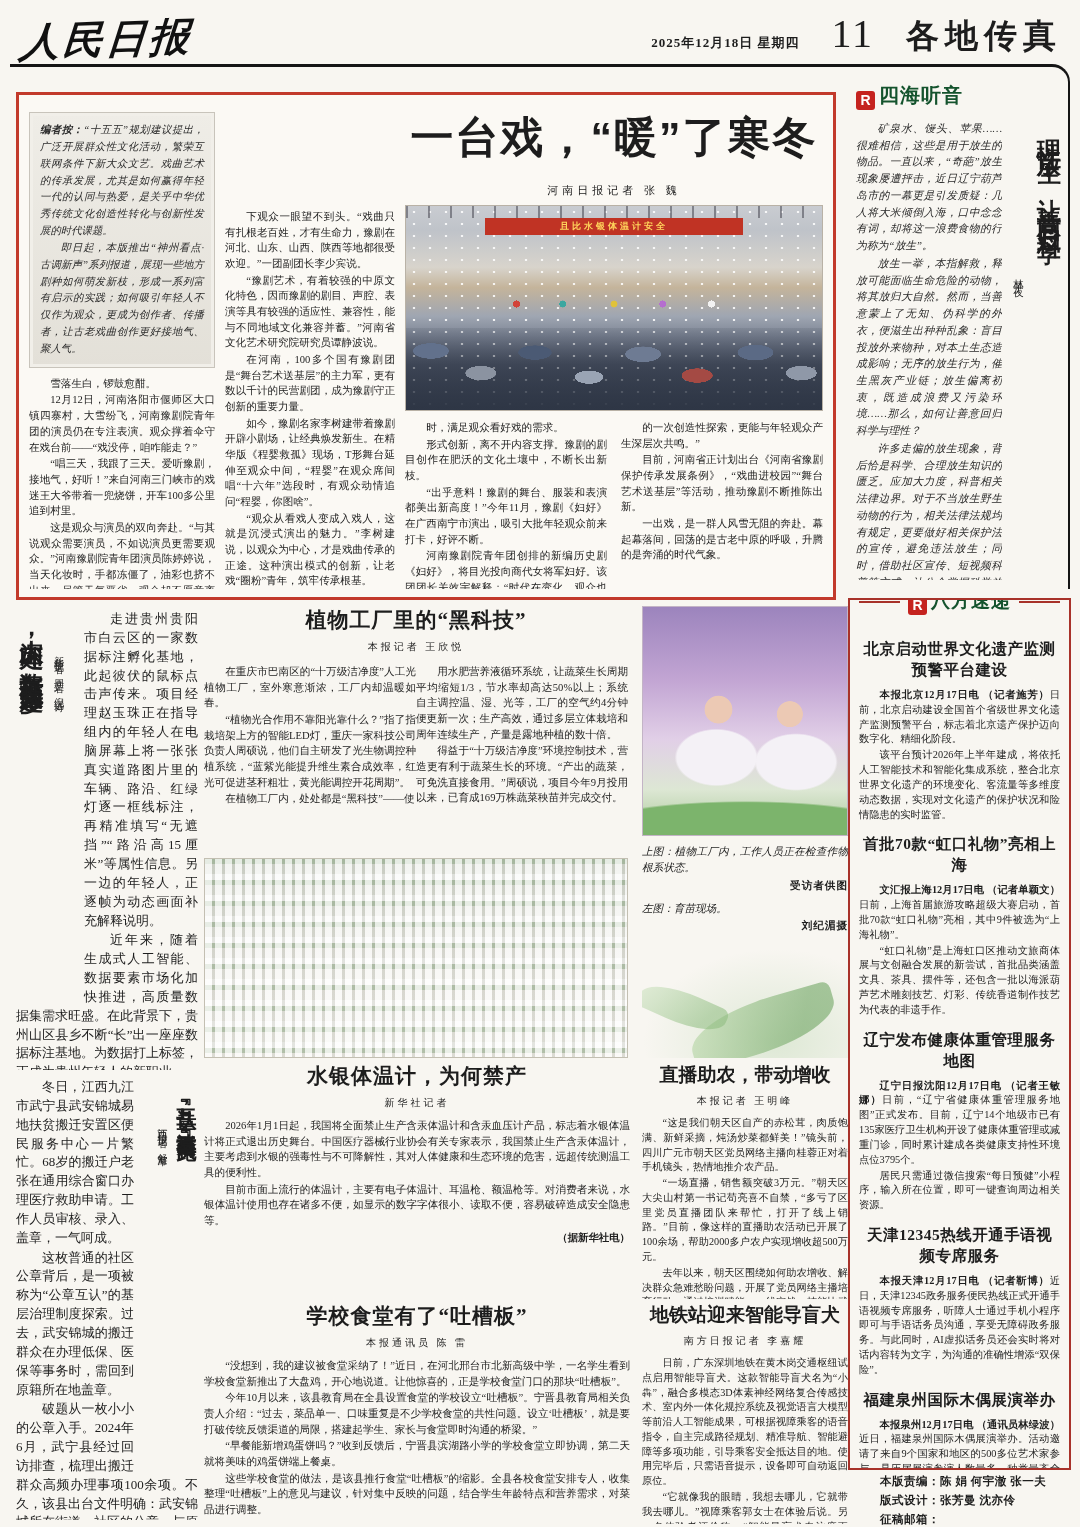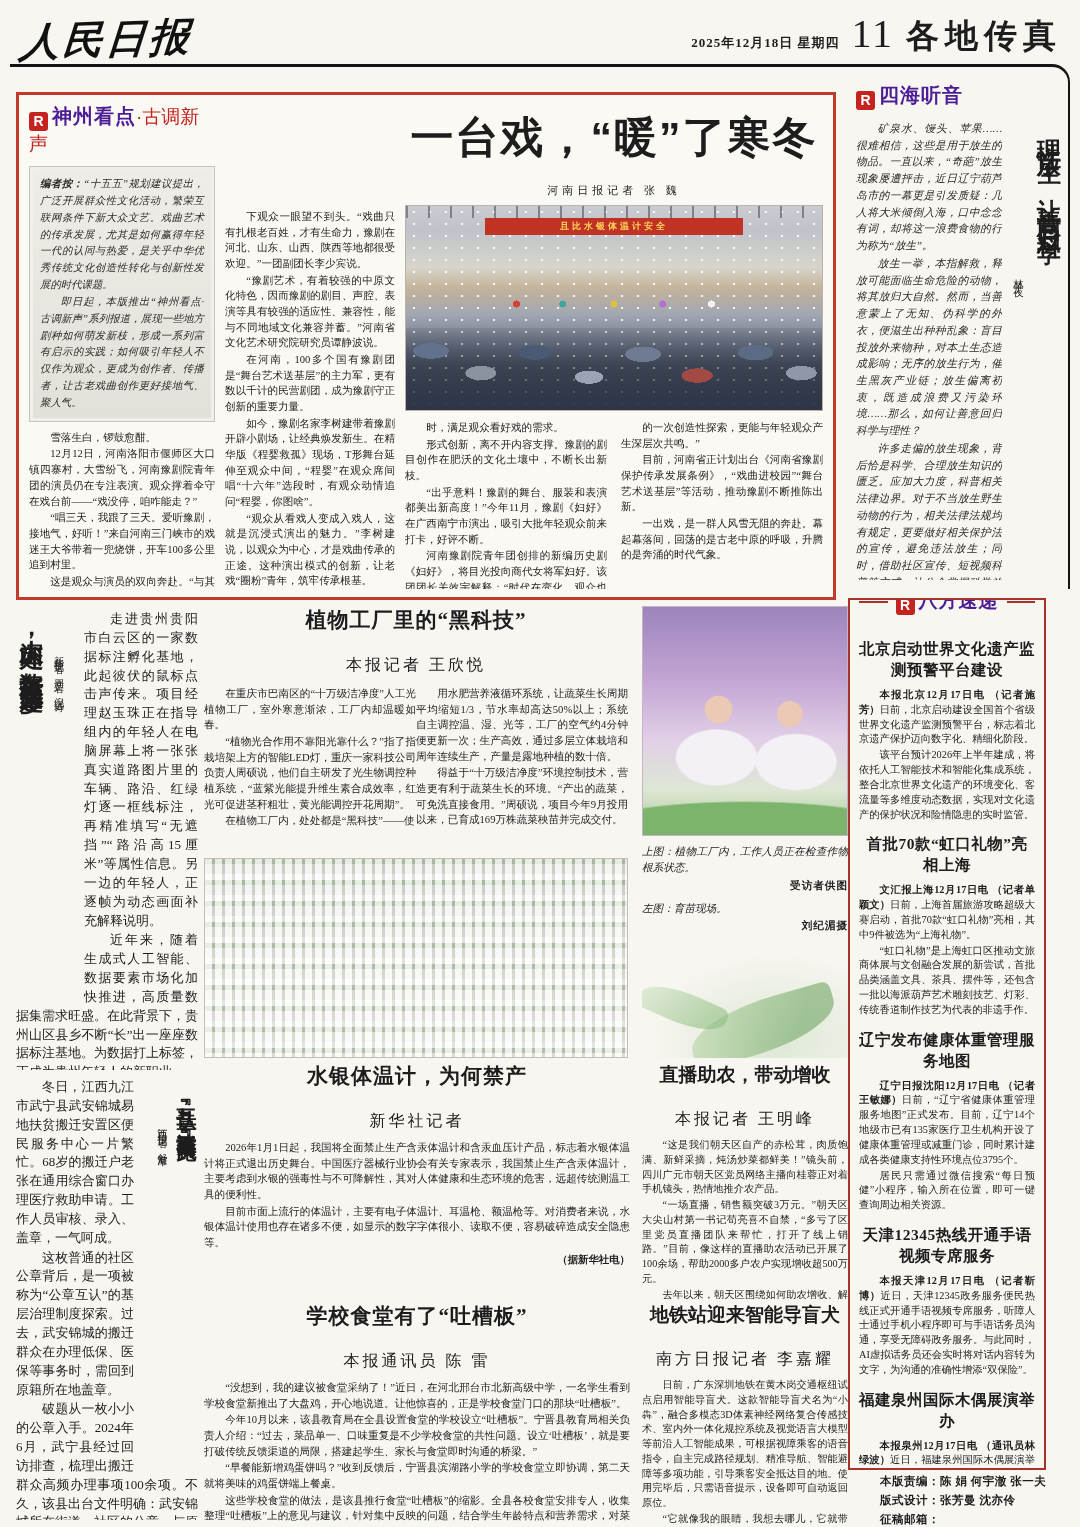--- a/index.html
+++ b/index.html
@@ -8,32 +8,32 @@
   .sans{font-family:"Liberation Sans","DejaVu Sans",sans-serif;}
   .kai{font-style:italic;}
   .para{margin:0 0 1px 0;text-indent:2em;text-align:justify;font-size:10.6px;line-height:1.48;}
   .para.kai{font-size:10.8px;line-height:1.55;color:#2a2a2a;}
   .para.small{font-size:13px;line-height:1.45;}
   .para.brief-p{font-size:10.3px;line-height:1.44;}
   .foot-line{margin:0 0 4px 0;font-size:11.5px;font-weight:bold;letter-spacing:.5px;}
   
   .masthead{position:absolute;left:20px;top:12px;font-size:40px;font-weight:900;font-style:italic;
             letter-spacing:3px;transform:skewX(-6deg) rotate(-2deg);color:#111;}
-  .header-meta{position:absolute;right:18px;top:10px;display:flex;align-items:baseline;gap:12px;}
+  .header-meta{position:absolute;right:18px;top:10px;display:flex;align-items:baseline;gap:32px;}
   .pub-date{font-size:13px;font-weight:bold;letter-spacing:1px;}
   .page-no{font-size:40px;font-weight:400;letter-spacing:2px;}
   .section-name{font-size:33px;font-weight:900;letter-spacing:6px;}
   .header-rule{position:absolute;left:10px;top:64px;width:1058px;height:522px;
                border-top:3px solid #151515;border-right:2px solid #151515;
                border-top-right-radius:18px;pointer-events:none;}
   
   .rbadge{display:inline-block;width:19px;height:19px;background:#c5231f;color:#fff;
           font-family:"Liberation Sans",sans-serif;font-weight:900;font-size:14px;line-height:19px;
           text-align:center;border-radius:3px;vertical-align:-3px;margin-right:4px;}
-  .tag-text{color:#4c1d95;font-weight:900;font-size:20px;letter-spacing:1px;}
+  .tag-text{color:#14532d;font-weight:900;font-size:20px;letter-spacing:1px;}
   .tag-sub{color:#c5231f;font-weight:400;font-size:19px;}
   
   .feature-box{position:absolute;left:16px;top:92px;width:820px;height:508px;box-sizing:border-box;
                border:3px solid #c23a2b;background:#fbf9f4;padding:8px 10px;display:flex;gap:10px;overflow:hidden;}
   .f-left{width:186px;flex:none;overflow:hidden;}
   .f-mid{width:170px;flex:none;padding-top:106px;overflow:hidden;}
   .f-right{flex:1;display:flex;flex-direction:column;overflow:hidden;}
   .editors-note{margin-top:9px;background:linear-gradient(#efede7,#e3e0d8);border:1px solid #c8c4bb;
                 box-shadow:0 0 0 3px #f1efe9 inset;padding:9px 10px;}
   .note-p{margin:0;font-size:10.4px;line-height:1.62;font-style:italic;text-align:justify;color:#2b2b2b;}
@@ -73,32 +73,32 @@
   .under > div{flex:1;overflow:hidden;}
   
   .sihai{position:absolute;left:856px;top:82px;width:208px;height:504px;overflow:hidden;}
   .sihai-flex{display:flex;gap:9px;margin-top:10px;height:460px;}
   .sihai-body{flex:1;overflow:hidden;}
   .sihai-byline{writing-mode:vertical-rl;text-orientation:upright;font-size:10.5px;letter-spacing:4px;
                 padding-top:150px;color:#222;}
   .sihai-vhead{writing-mode:vertical-rl;text-orientation:upright;font-size:24px;font-weight:900;
                letter-spacing:7px;line-height:1.25;}
   
-  .bafang{position:absolute;left:848px;top:598px;width:198px;height:872px;box-sizing:border-box;
+  .bafang{position:absolute;left:848px;top:598px;width:223px;height:872px;box-sizing:border-box;
           border:2px solid #a8322a;padding:0 9px 6px;overflow:hidden;background:#f8f6f1;}
   .bafang-title-row{display:flex;align-items:center;gap:6px;transform:translateY(-12px);}
   .bafang-title-row .line{flex:1;height:2px;background:#a8322a;}
   .bafang-tag{white-space:nowrap;background:#f8f6f1;padding:0 2px;}
   .bafang-tag .tag-text{font-size:19px;}
   .brief{margin-top:2px;}
   .brief-title{margin:12px 0 7px;font-size:15.5px;font-weight:900;text-align:center;letter-spacing:.5px;}
   .dl{font-weight:bold;}
   
   .art-title{margin:0;font-size:21px;font-weight:900;text-align:center;letter-spacing:1px;}
-  .art-byline{margin:21px 0 8px;font-size:16px;text-align:center;letter-spacing:3px;}
+  .art-byline{margin:6px 0 8px;font-size:10px;text-align:center;letter-spacing:3px;}
   
   .vart{position:absolute;overflow:hidden;}
   .art-mountain{left:16px;top:610px;width:182px;height:460px;}
   .art-seal{left:16px;top:1078px;width:182px;height:442px;}
   .float-head{float:left;width:68px;height:392px;display:flex;gap:7px;padding:10px 8px 0 2px;box-sizing:border-box;}
   .float-head-r{float:right;width:64px;height:385px;display:flex;gap:6px;padding:14px 0 0 6px;box-sizing:border-box;justify-content:flex-end;}
   .vhead-big{writing-mode:vertical-rl;text-orientation:upright;font-size:24px;font-weight:900;line-height:1.1;letter-spacing:2px;}
   .vhead-mid{writing-mode:vertical-rl;text-orientation:upright;font-size:20px;font-weight:900;line-height:1.15;letter-spacing:1px;}
   .vbyline{writing-mode:vertical-rl;text-orientation:upright;font-size:10px;letter-spacing:2px;padding-top:28px;color:#222;}
   .credit-line{margin:2px 0 0;font-size:10.4px;font-weight:bold;text-align:right;}
@@ -147,23 +147,20 @@
   <div class="masthead">人民日报</div>
   <div class="header-meta">
     <span class="pub-date">2025年12月18日 星期四</span>
     <span class="page-no">11</span>
     <span class="section-name sans">各地传真</span>
   </div>
   <div class="header-rule"></div>
 
   <section class="feature-box">
     <div class="f-left">
-      <div>
-        <span class="rbadge">R</span><span class="tag-text sans">神州看点</span><span class="tag-sub sans">·古调新声</span>
-      </div>
       <div class="editors-note">
         <p class="note-p"><b>编者按：</b><span>“十五五”规划建议提出，广泛开展群众性文化活动，繁荣互联网条件下新大众文艺。戏曲艺术的传承发展，尤其是如何赢得年轻一代的认同与热爱，是关乎中华优秀传统文化创造性转化与创新性发展的时代课题。</span></p>
         <p class="note-p ind">即日起，本版推出“神州看点·古调新声”系列报道，展现一些地方剧种如何萌发新枝，形成一系列富有启示的实践；如何吸引年轻人不仅作为观众，更成为创作者、传播者，让古老戏曲创作更好接地气、聚人气。</p>
       </div>
       <div class="flow">
           <p class="para">雪落生白，锣鼓愈酣。</p>
           <p class="para">12月12日，河南洛阳市偃师区大口镇四寨村，大雪纷飞，河南豫剧院青年团的演员仍在专注表演。观众撑着伞守在戏台前——“戏没停，咱咋能走？”</p>
           <p class="para">“唱三天，我跟了三天。爱听豫剧，接地气，好听！”来自河南三门峡市的戏迷王大爷带着一兜烧饼，开车100多公里追到村里。</p>
           <p class="para">这是观众与演员的双向奔赴。“与其说观众需要演员，不如说演员更需要观众。”河南豫剧院青年团演员陈婷婷说，当天化妆时，手都冻僵了，油彩也挤不出来。尽管天气恶劣，观众却不愿意离开，演员们被感动了。</p>
         </div>

